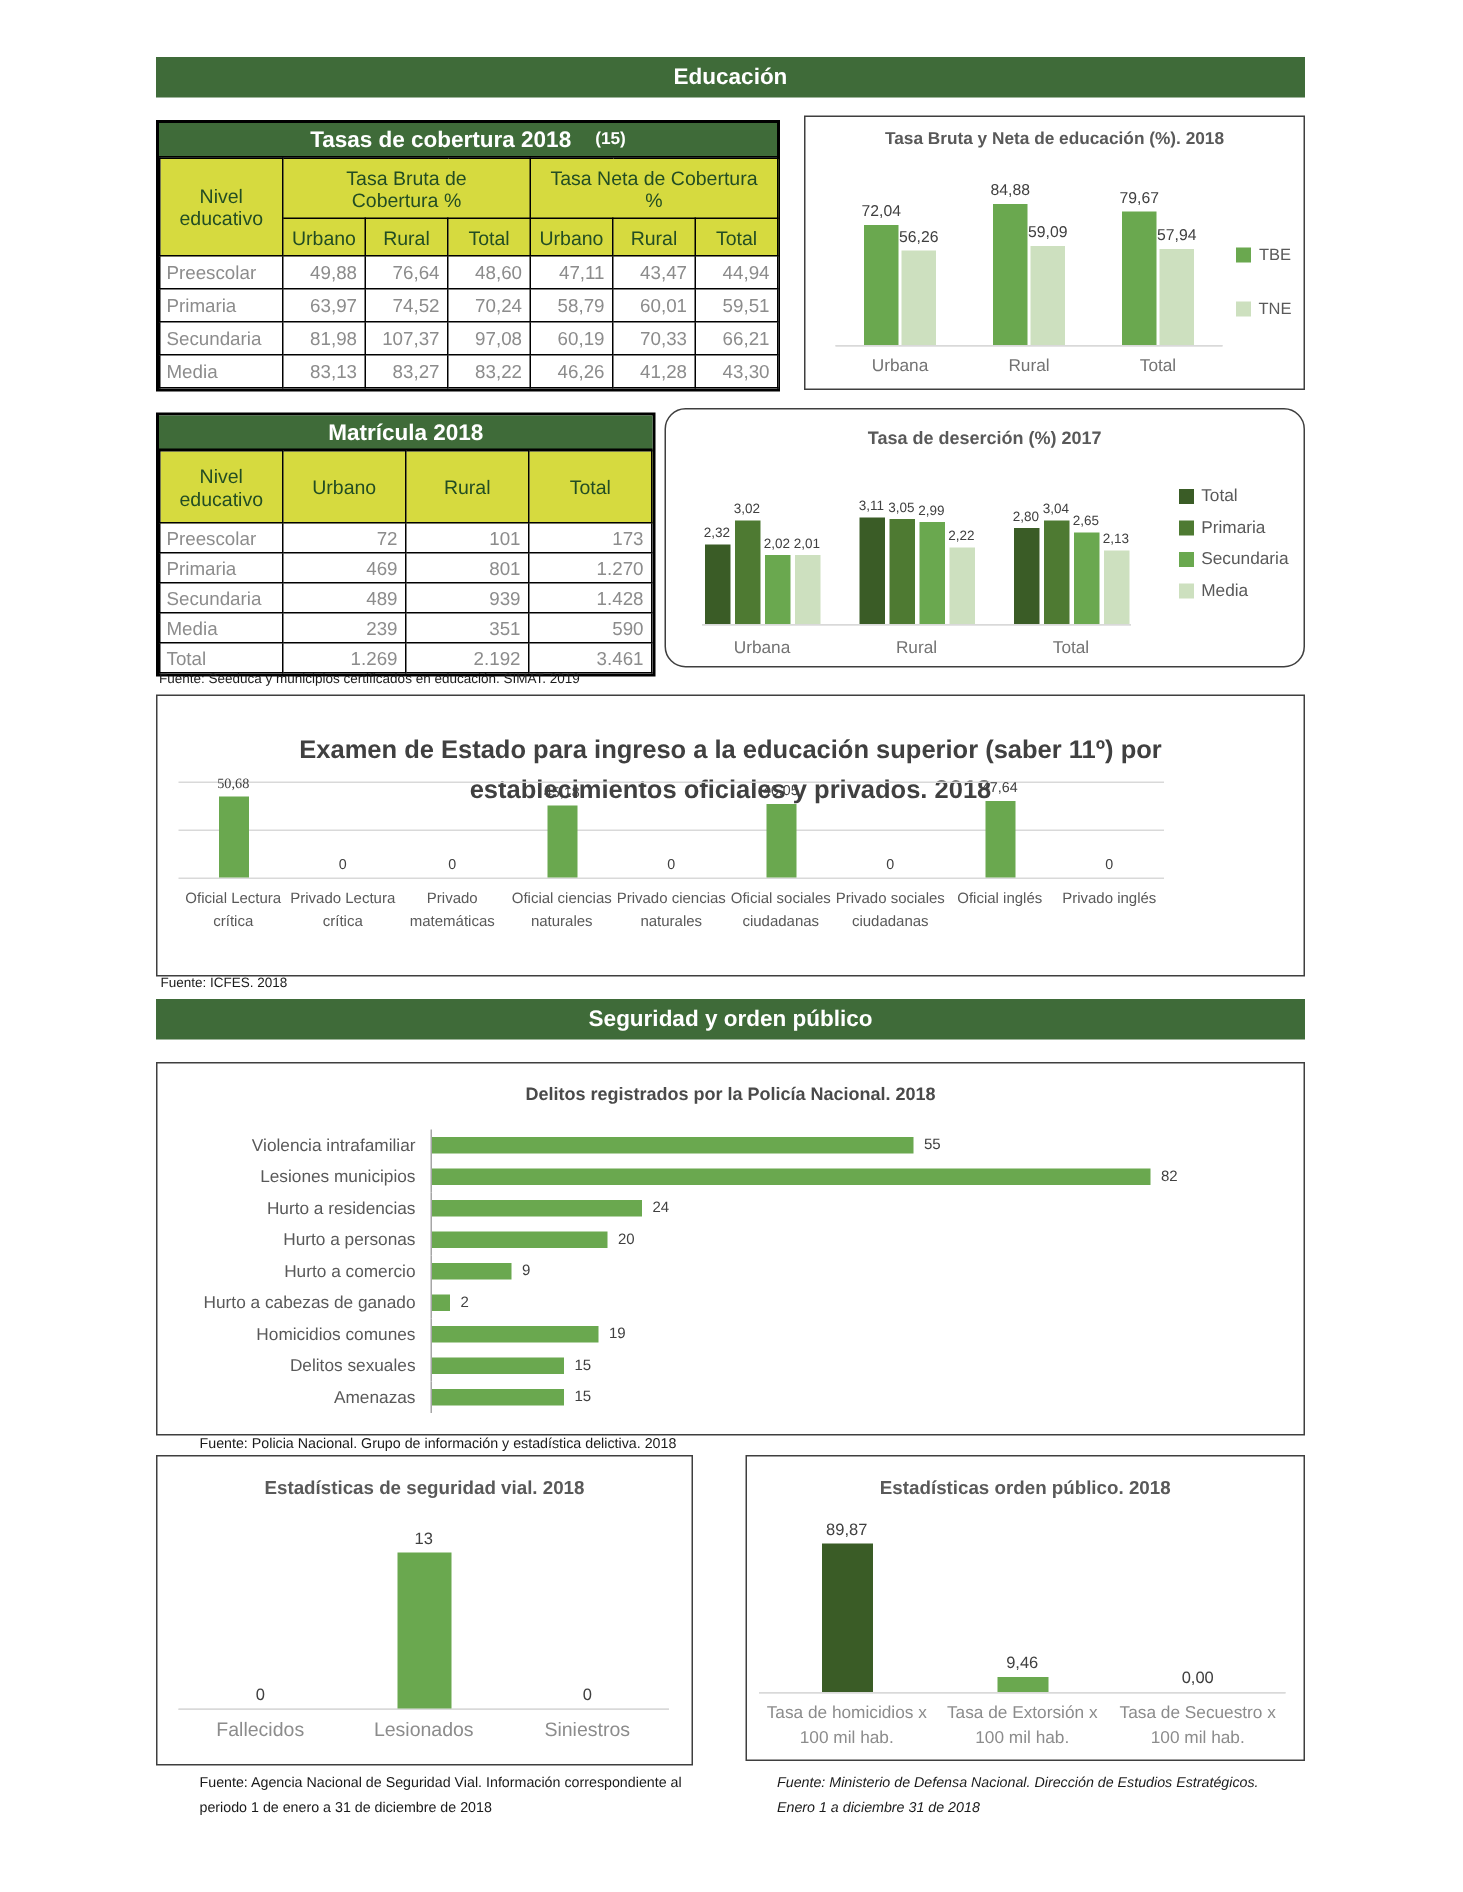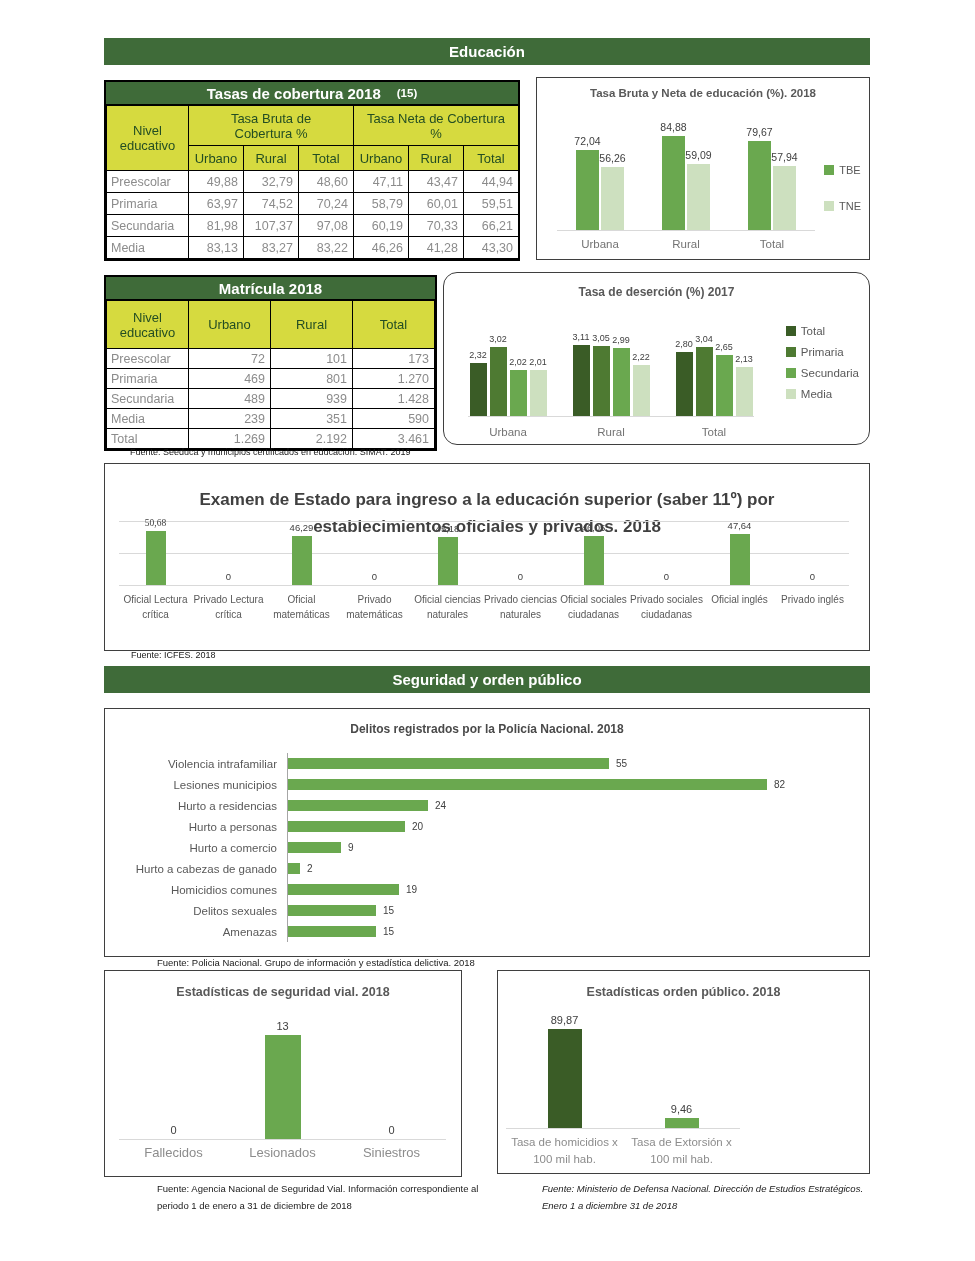--- a/index.html
+++ b/index.html
@@ -79,21 +79,21 @@
 
   
   .hchart{position:absolute;top:44px;left:0;right:0;}
   .hrow{display:flex;align-items:center;height:21px;}
   .hlabel{width:172px;text-align:right;padding-right:10px;flex:none;
     font-size:11.5px;color:#595959;white-space:nowrap;}
   .htrack{display:flex;align-items:center;border-left:1px solid #a6a6a6;height:21px;flex:1;}
   .hval{margin-left:7px;font-size:10px;color:#404040;}
 
   
-  .source{position:absolute;font-size:9px;color:#1a1a1a;margin-left:24px;}
+  .source{position:absolute;font-size:9px;color:#1a1a1a;}
   #src-simat{left:106px;top:447px;}
   #src-icfes{left:107px;top:650px;}
   #src-policia{left:133px;top:957px;font-size:9.5px;}
   #src-vial{left:133px;top:1181px;width:370px;font-size:9.5px;line-height:1.75;}
   #src-orden{left:518px;top:1181px;width:360px;font-size:9.5px;line-height:1.75;font-style:italic;}
 </style>
 </head>
 <body>
 
 <div id="page">
@@ -124,21 +124,21 @@
           <td class="hdr">Total</td>
           <td class="hdr">Urbano</td>
           <td class="hdr">Rural</td>
           <td class="hdr">Total</td>
         </tr>
       </thead>
       <tbody>
           <tr>
             <td class="rowlabel">Preescolar</td>
             <td class="num">49,88</td>
-            <td class="num">32,79</td>
+            <td class="num">76,64</td>
             <td class="num">48,60</td>
             <td class="num">47,11</td>
             <td class="num">43,47</td>
             <td class="num">44,94</td>
           </tr>
           <tr>
             <td class="rowlabel">Primaria</td>
             <td class="num">63,97</td>
             <td class="num">74,52</td>
             <td class="num">70,24</td>
@@ -388,29 +388,20 @@
             <div class="barwrap" style="width: 20px;">
               <div class="vlabel" style="bottom: 3px;">0</div>
               <div class="bar" style="height: 0px; background: rgb(106, 168, 79);"></div>
             </div>
           </div>
           <div class="cat" style="width: 73px;">Privado Lectura crítica</div>
         </div>
         <div class="group" style="width: 73px;">
           <div class="bars" style="height: 64px; gap: 0px;">
             <div class="barwrap" style="width: 20px;">
-              <div class="vlabel" style="bottom: 52px;">46,29</div>
-              <div class="bar" style="height: 49px; background: rgb(106, 168, 79);"></div>
-            </div>
-          </div>
-          <div class="cat" style="width: 73px;">Oficial matemáticas</div>
-        </div>
-        <div class="group" style="width: 73px;">
-          <div class="bars" style="height: 64px; gap: 0px;">
-            <div class="barwrap" style="width: 20px;">
               <div class="vlabel" style="bottom: 3px;">0</div>
               <div class="bar" style="height: 0px; background: rgb(106, 168, 79);"></div>
             </div>
           </div>
           <div class="cat" style="width: 73px;">Privado matemáticas</div>
         </div>
         <div class="group" style="width: 73px;">
           <div class="bars" style="height: 64px; gap: 0px;">
             <div class="barwrap" style="width: 20px;">
               <div class="vlabel" style="bottom: 51px;">45,18</div>
@@ -593,20 +584,29 @@
         </div>
         <div class="group" style="width: 117px;">
           <div class="bars" style="height: 110px; gap: 0px;">
             <div class="barwrap" style="width: 34px;">
               <div class="vlabel" style="bottom: 13px;">9,46</div>
               <div class="bar" style="height: 10px; background: rgb(106, 168, 79);"></div>
             </div>
           </div>
           <div class="cat" style="width: 117px;">Tasa de Extorsión x 100 mil hab.</div>
         </div>
+        <div class="group" style="width: 117px;">
+          <div class="bars" style="height: 110px; gap: 0px;">
+            <div class="barwrap" style="width: 34px;">
+              <div class="vlabel" style="bottom: 3px;">0,00</div>
+              <div class="bar" style="height: 0px; background: rgb(106, 168, 79);"></div>
+            </div>
+          </div>
+          <div class="cat" style="width: 117px;">Tasa de Secuestro x 100 mil hab.</div>
+        </div>
       </div>
     </div>
 
   <div id="src-vial" class="source">
     <div>Fuente: Agencia Nacional de Seguridad Vial. Información correspondiente al</div>
     <div>periodo 1 de enero a 31 de diciembre de 2018</div>
   </div>
 
   <div id="src-orden" class="source">
     <div>Fuente: Ministerio de Defensa Nacional. Dirección de Estudios Estratégicos.</div>

